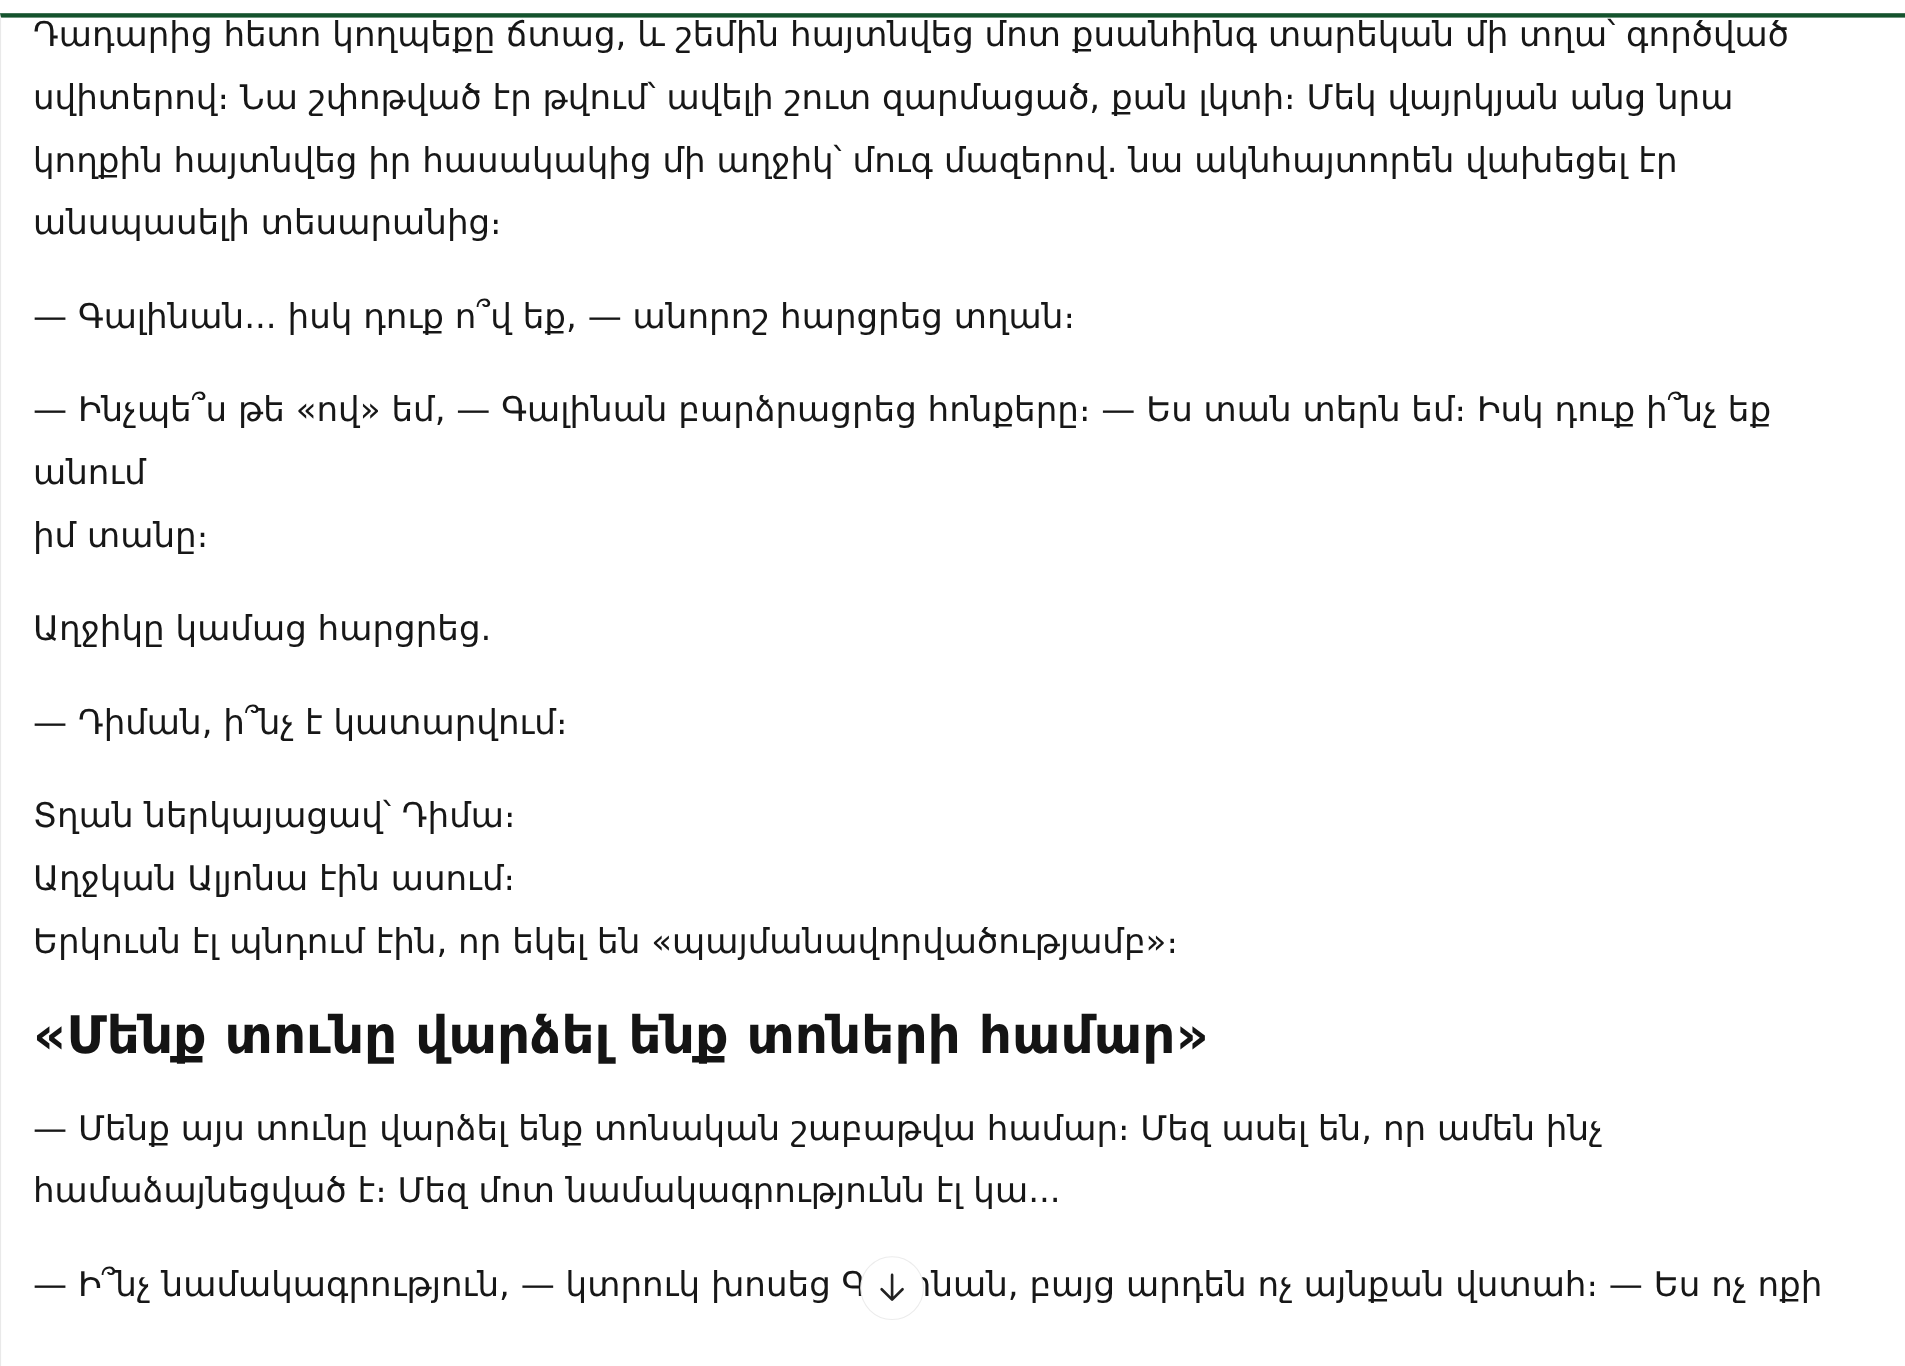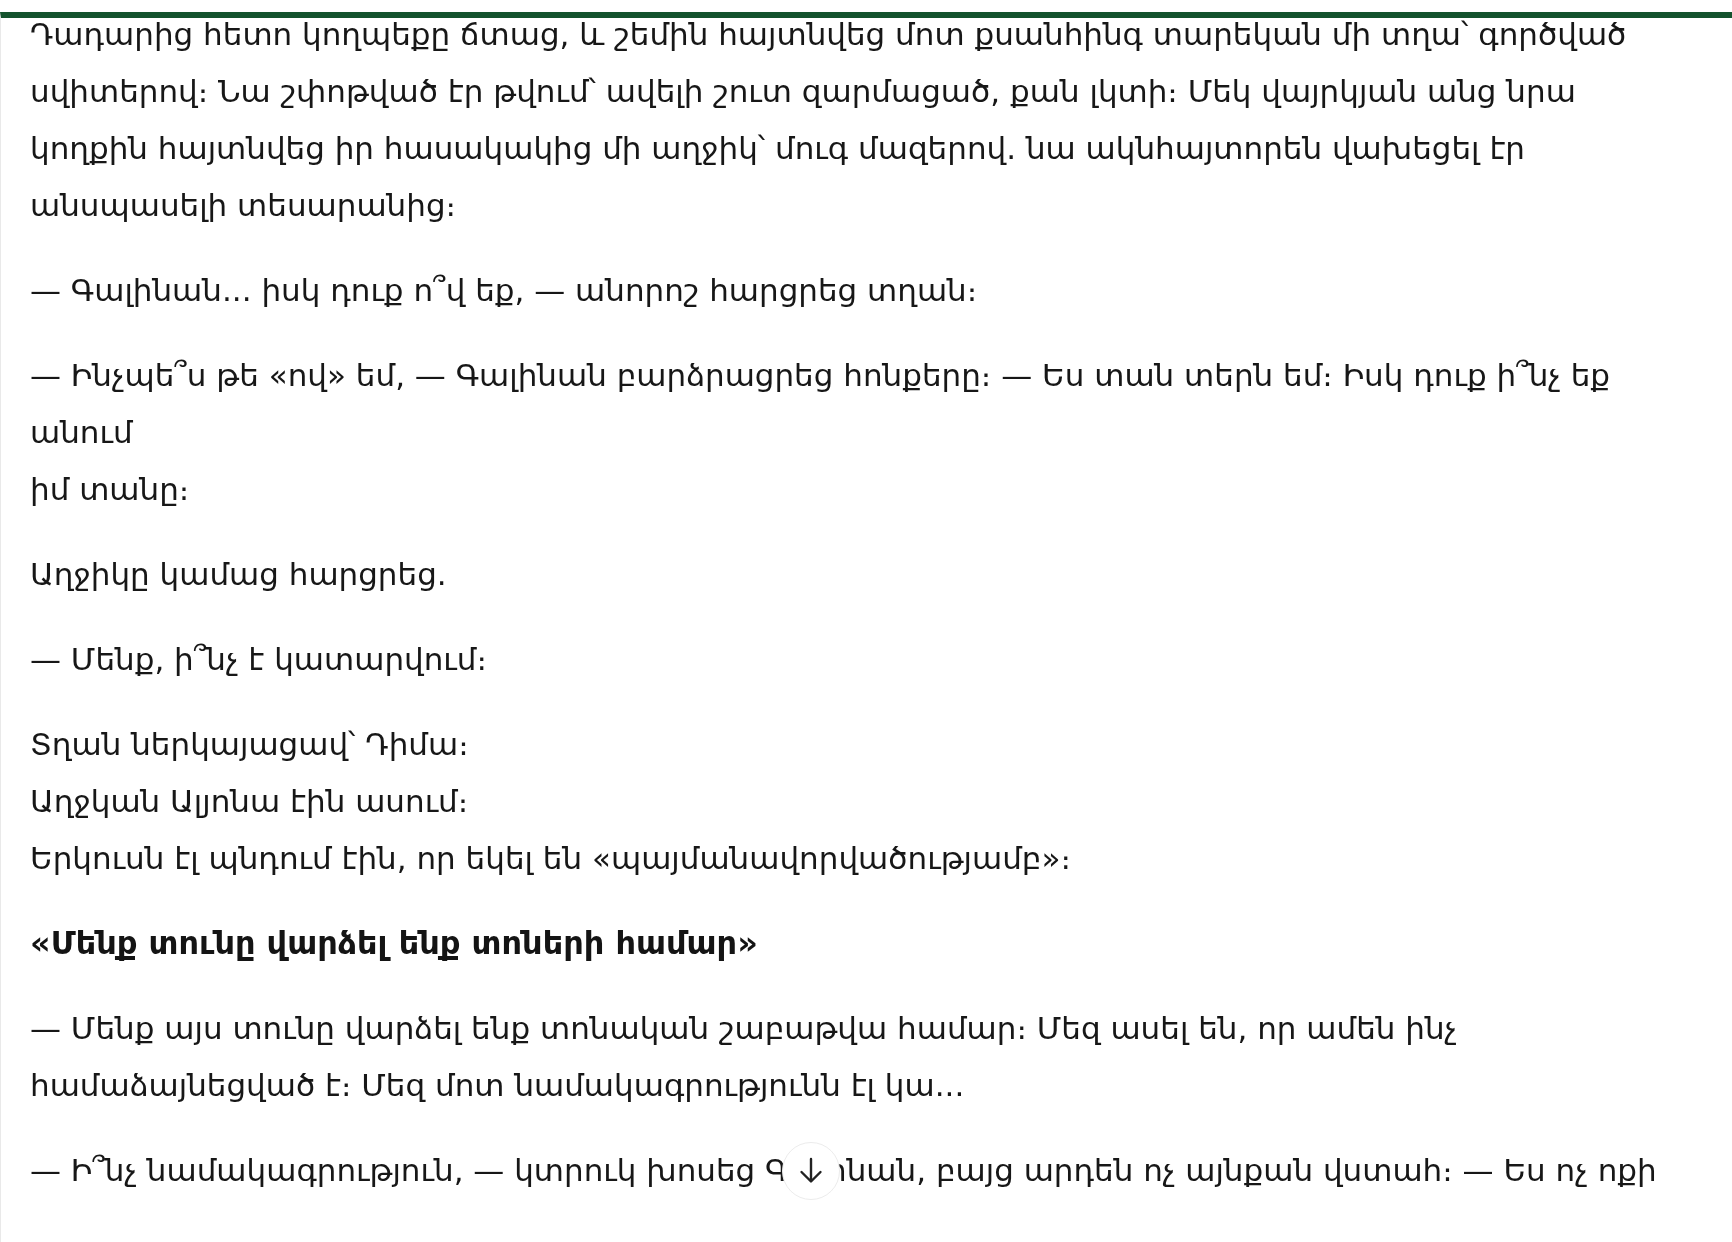--- a/index.html
+++ b/index.html
@@ -14,39 +14,39 @@
     overflow: hidden;
     font-family: "DejaVu Sans", sans-serif;
     color: #171717;
   }
   .article {
     position: absolute;
     top: 12px;
     left: 0;
     right: 0;
     bottom: 0;
-    border-top: 6px solid #14532d;
+    border-top: 4px solid #14532d;
     border-left: 1px solid #e9e9e9;
     box-sizing: border-box;
     padding: 0 30px 0 29px;
   }
   .article p {
     font-size: 31px;
     line-height: 57px;
     margin: 28px 0 0 0;
     font-weight: 400;
   }
   .article p.first-block {
     margin-top: -12px;
   }
   .article p.after-heading {
     margin-top: 22px;
   }
   .article h2 {
-    font-size: 32px;
+    font-size: 47px;
     line-height: 57px;
     margin: 28px 0 0 0;
     font-weight: 700;
     color: #141414;
   }
   .scroll-btn {
     position: absolute;
     left: 782px;
     top: 1142px;
     width: 58px;
@@ -66,21 +66,21 @@
   }
 </style>
 </head>
 <body>
 
 <main class="article" id="article">
     <p class="first-block">Դադարից հետո կողպեքը ճտաց, և շեմին հայտնվեց մոտ քսանհինգ տարեկան մի տղա՝ գործված<br>սվիտերով։ Նա շփոթված էր թվում՝ ավելի շուտ զարմացած, քան լկտի։ Մեկ վայրկյան անց նրա<br>կողքին հայտնվեց իր հասակակից մի աղջիկ՝ մուգ մազերով. նա ակնհայտորեն վախեցել էր<br>անսպասելի տեսարանից։</p>
     <p>— Գալինան... իսկ դուք ո՞վ եք, — անորոշ հարցրեց տղան։</p>
     <p>— Ինչպե՞ս թե «ով» եմ, — Գալինան բարձրացրեց հոնքերը։ — Ես տան տերն եմ։ Իսկ դուք ի՞նչ եք անում<br>իմ տանը։</p>
     <p>Աղջիկը կամաց հարցրեց.</p>
-    <p>— Մենք, ի՞նչ է կատարվում։</p>
+    <p>— Դիման, ի՞նչ է կատարվում։</p>
     <p>Տղան ներկայացավ՝ Դիմա։<br>Աղջկան Ալյոնա էին ասում։<br>Երկուսն էլ պնդում էին, որ եկել են «պայմանավորվածությամբ»։</p>
     <h2>«Մենք տունը վարձել ենք տոների համար»</h2>
     <p>— Մենք այս տունը վարձել ենք տոնական շաբաթվա համար։ Մեզ ասել են, որ ամեն ինչ<br>համաձայնեցված է։ Մեզ մոտ նամակագրությունն էլ կա...</p>
     <p>— Ի՞նչ նամակագրություն, — կտրուկ խոսեց Գալինան, բայց արդեն ոչ այնքան վստահ։ — Ես ոչ ոքի</p>
   </main>
 
 <button class="scroll-btn" aria-label="scroll down">
   <span>
     <svg width="28" height="30" viewBox="0 0 28 30" xmlns="http://www.w3.org/2000/svg">
       <path d="M14 3 v22 M4.5 16 L14 25.5 L23.5 16" fill="none" stroke="#222222" stroke-width="2.4" stroke-linecap="round" stroke-linejoin="round"></path>

